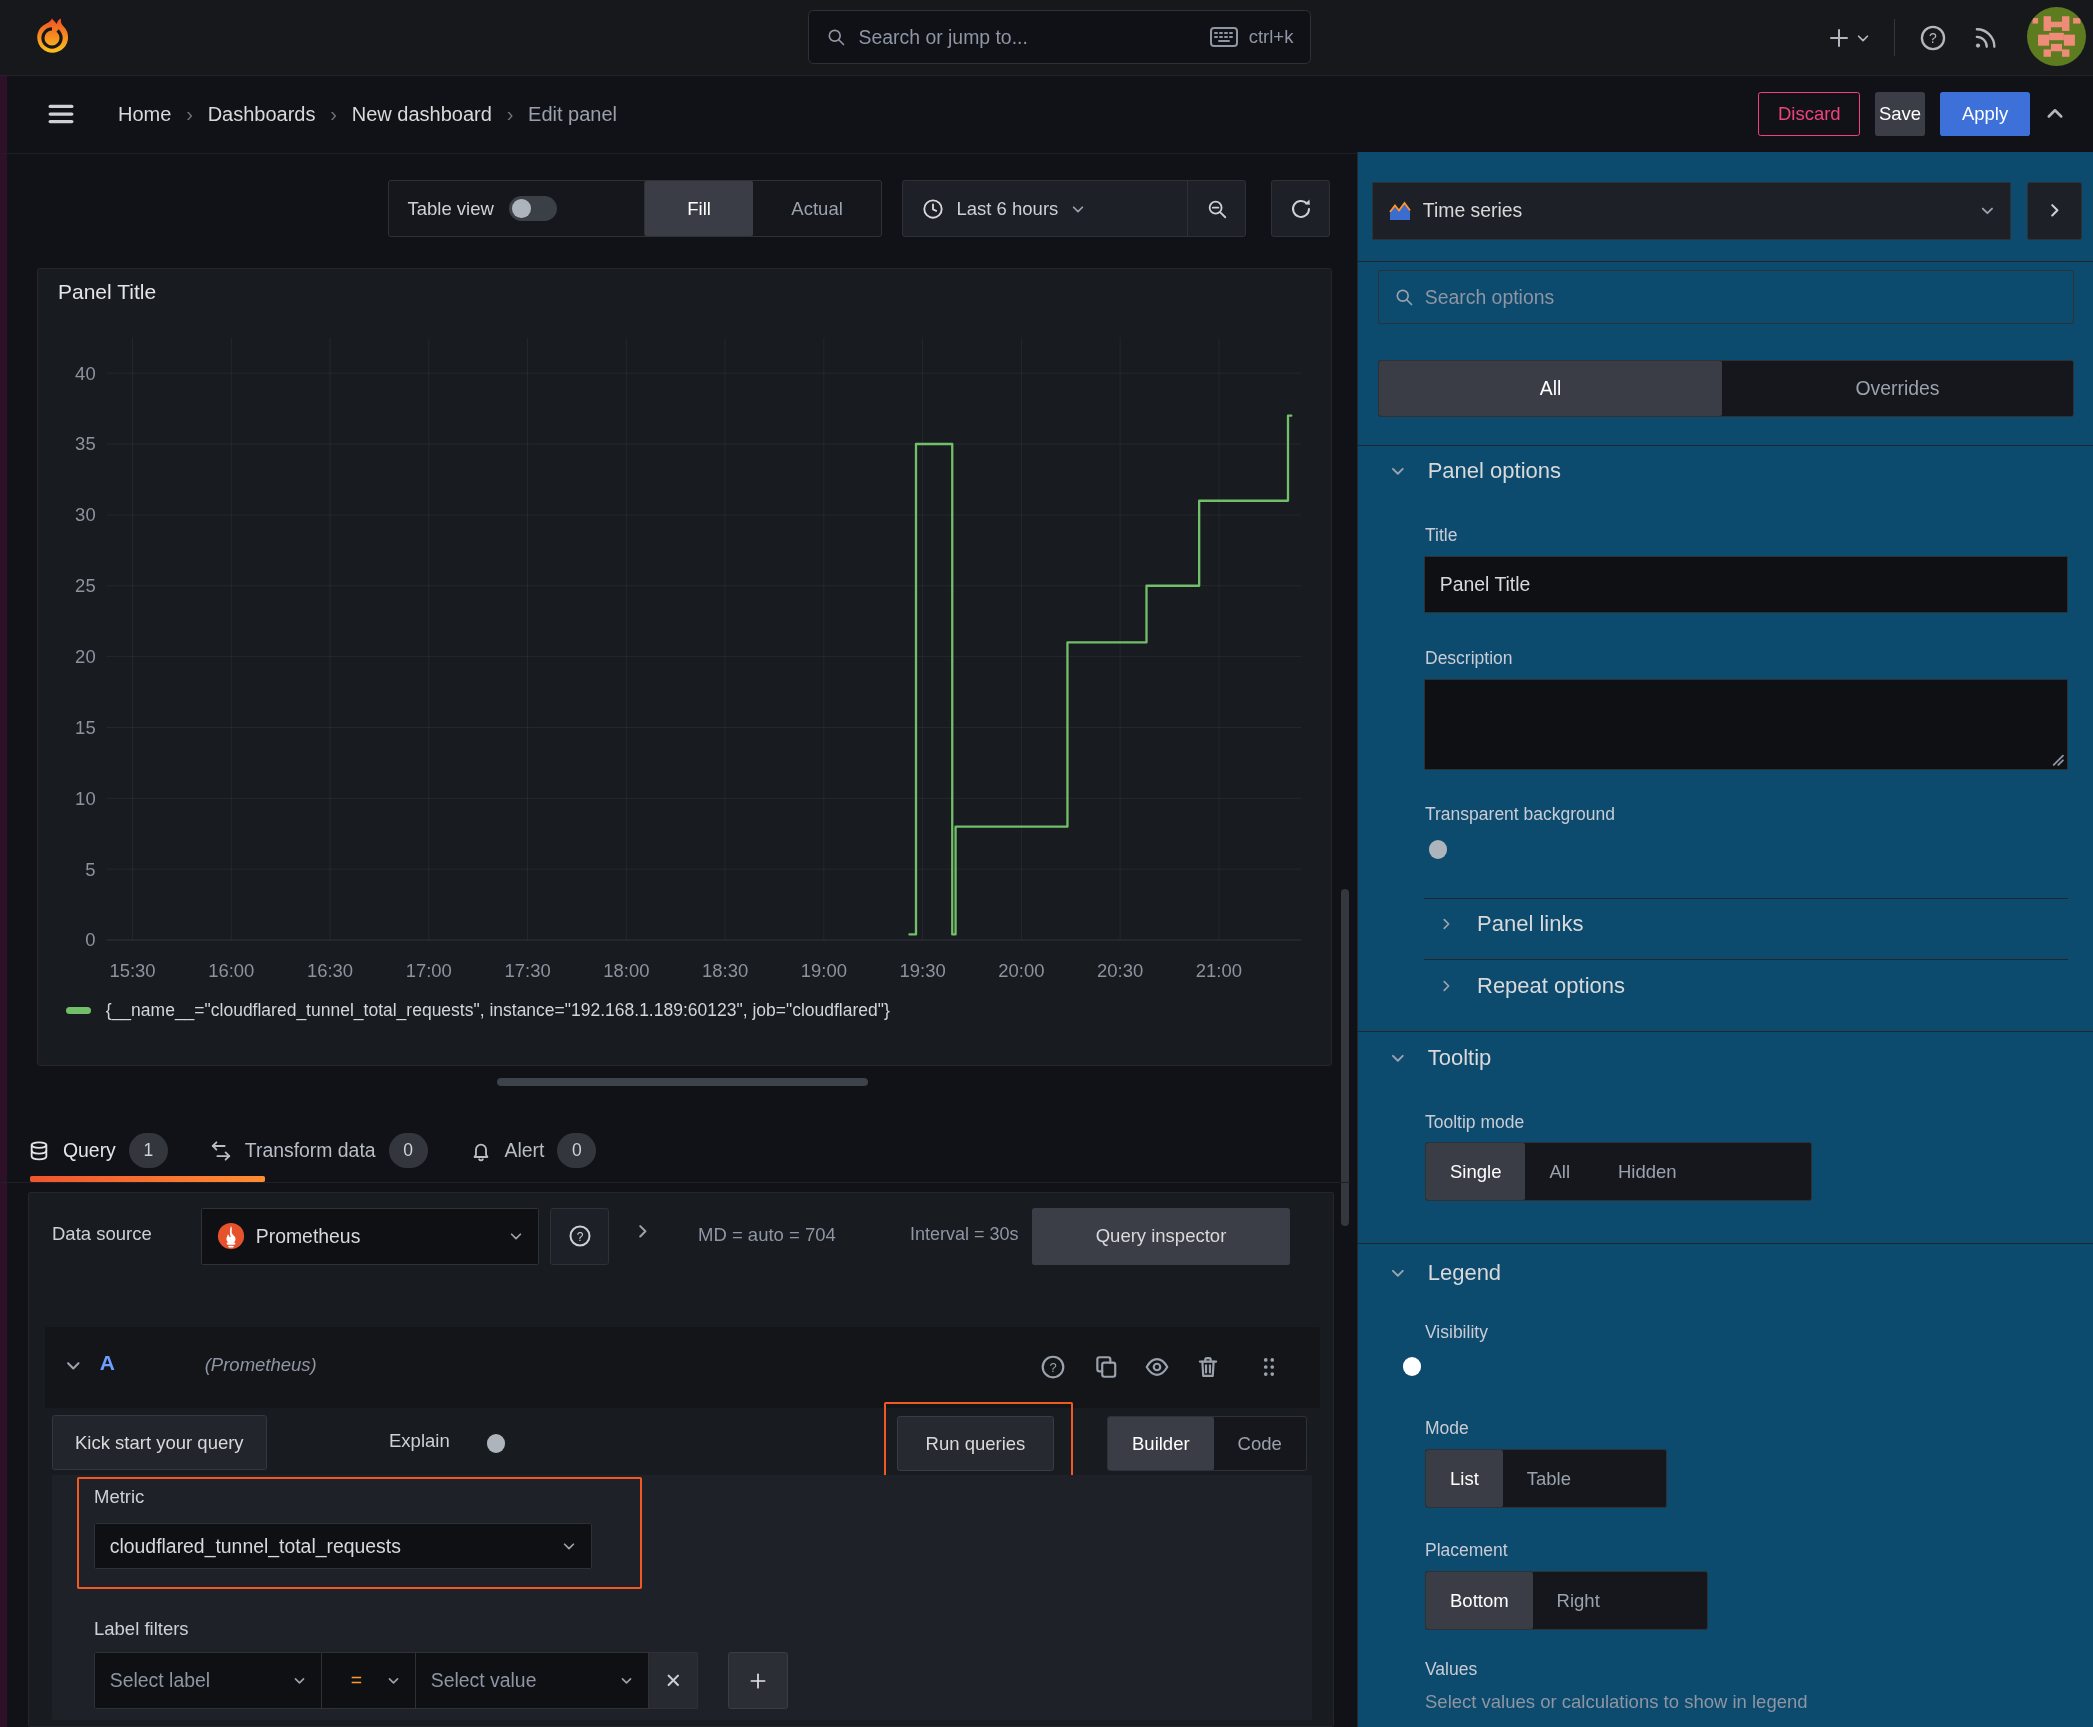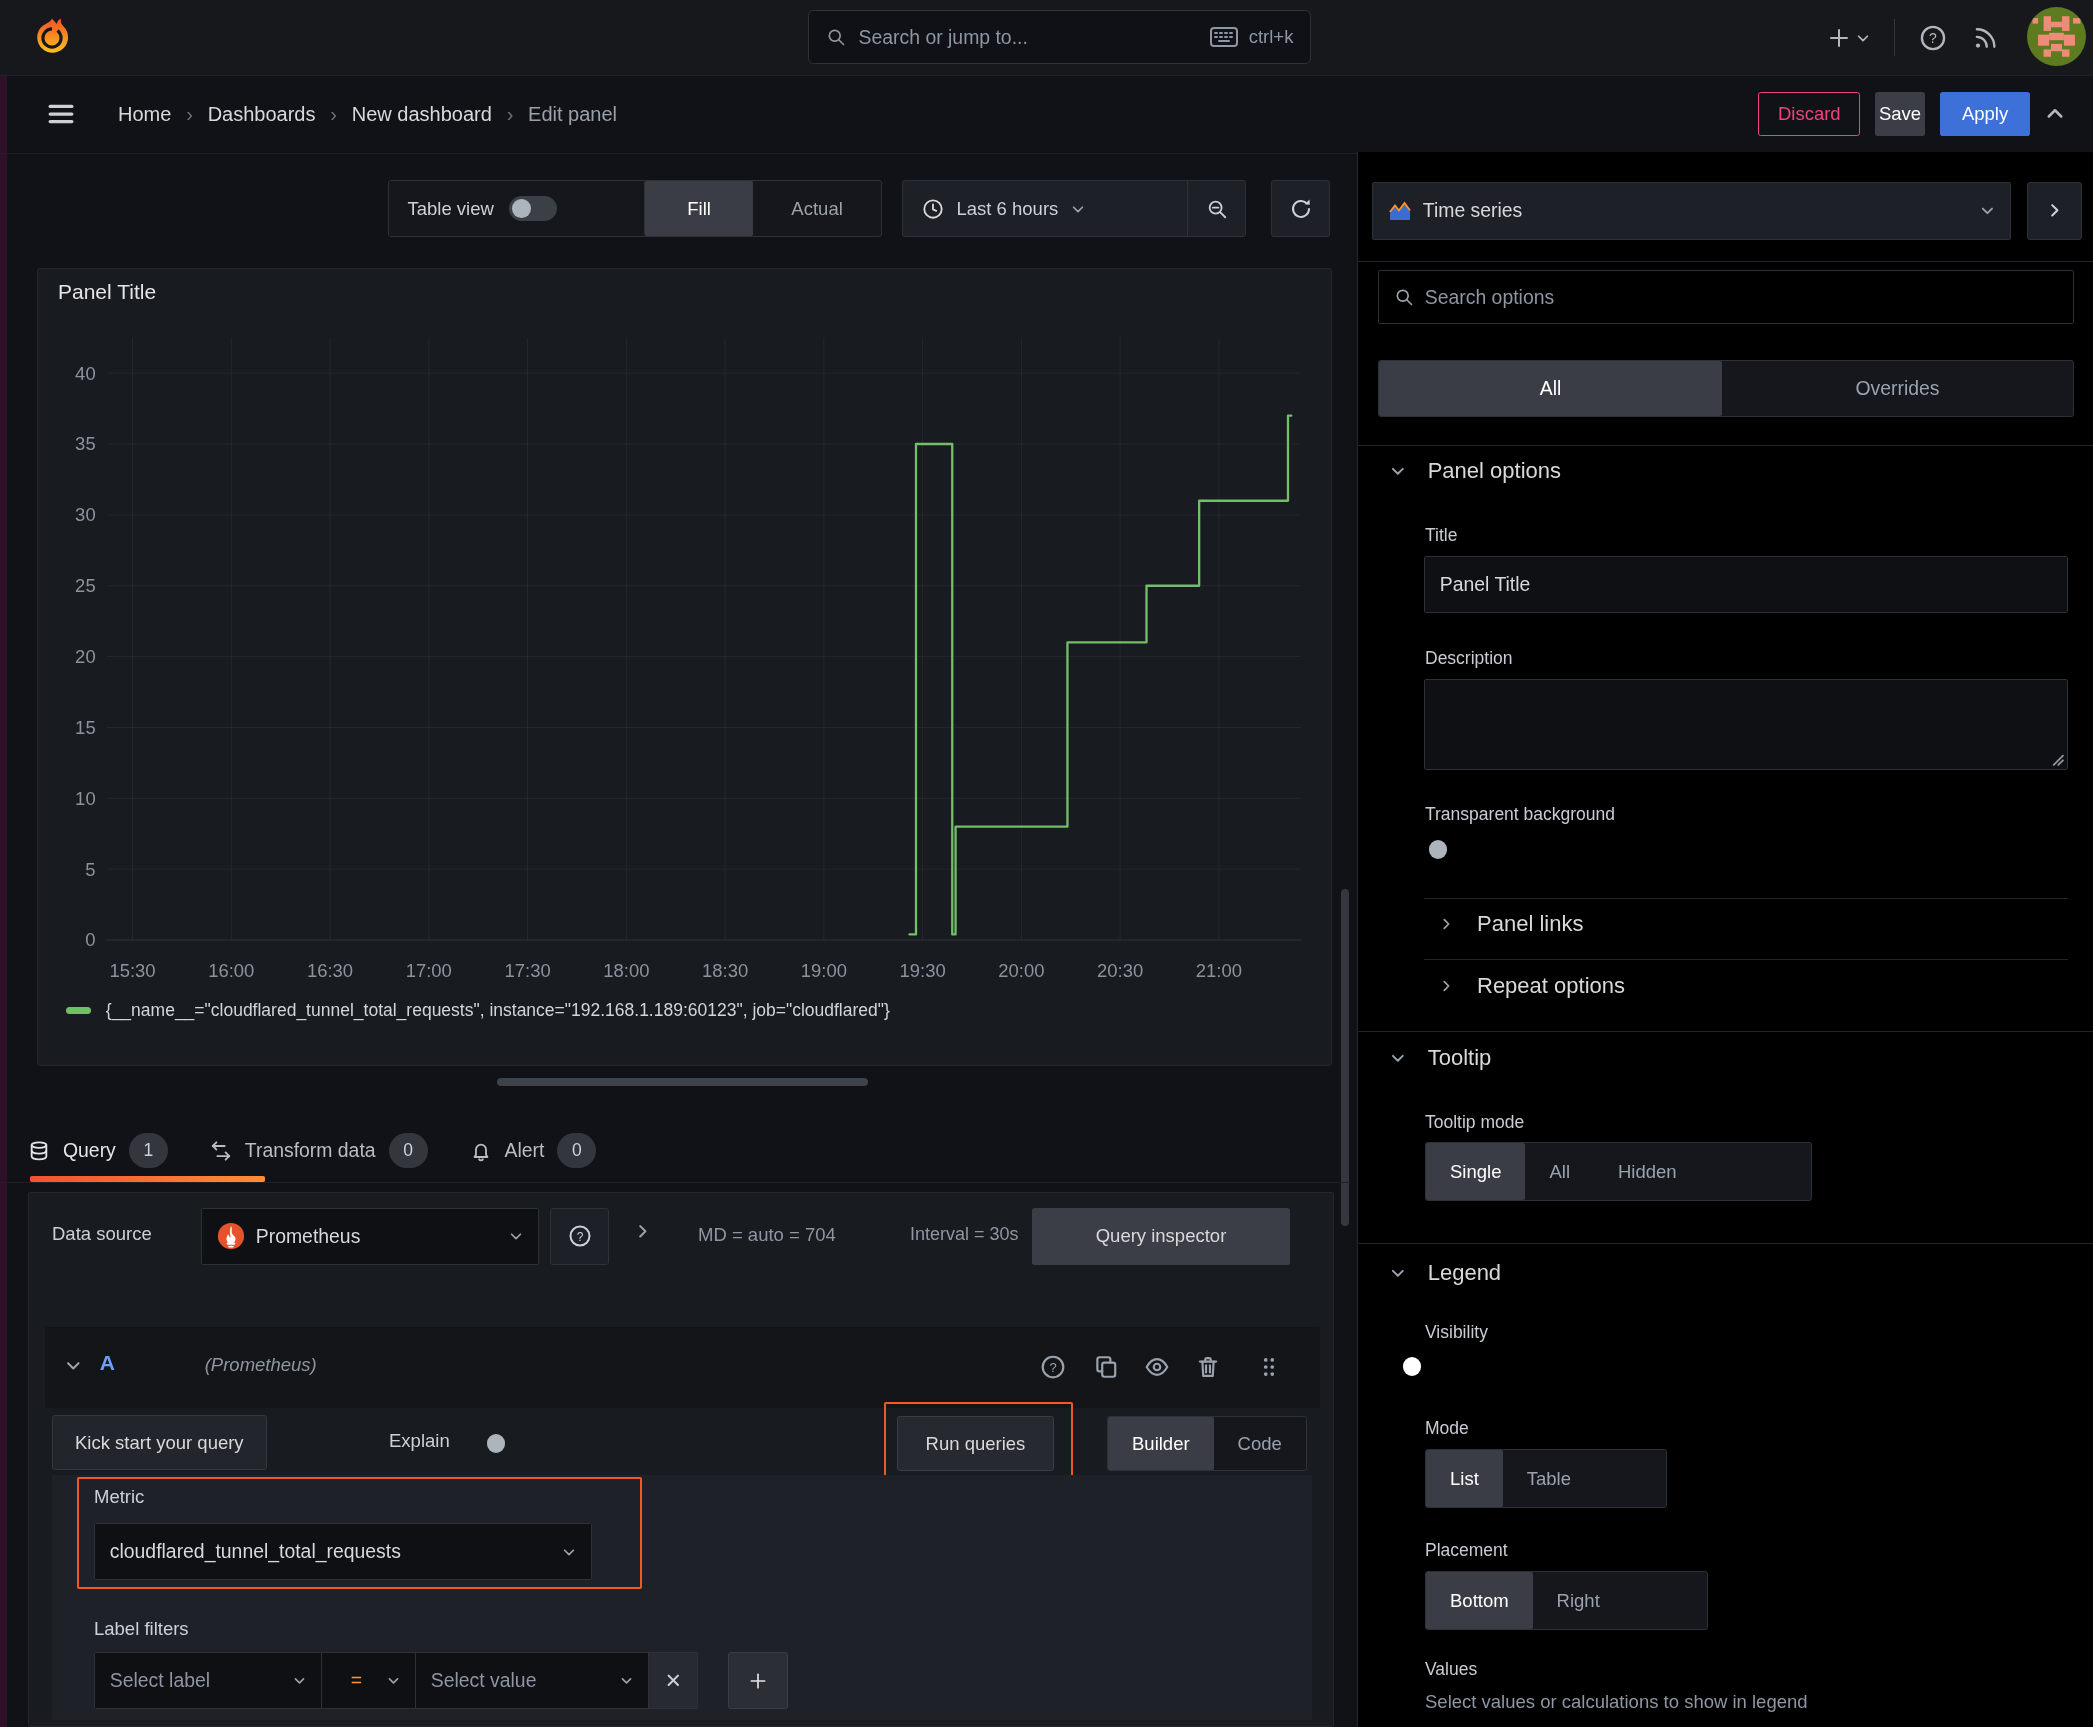--- a/index.html
+++ b/index.html
@@ -35,21 +35,21 @@
   #querycard{position:absolute;left:28px;top:1192px;width:1306px;height:535px;background:#181b1f;border:0.9px solid #24262b;border-radius:1.8px;box-sizing:border-box;}
   .sel{background:#0e1014;border:0.9px solid #2c3235;border-radius:1.8px;display:flex;align-items:center;padding:0 14.8px;box-sizing:border-box;font-size:19.4px;color:#d8d9da;gap:11px;}
   .sel .ph{color:#8e95a3;}
   .chev{color:#9aa2ad;}
   .lbl{font-size:18.5px;color:#cdd0d7;}
   .dim{color:#8e95a3;}
   
   .tab{display:flex;align-items:center;gap:13px;height:63px;}
   .badge{min-width:39px;height:35px;border-radius:17.5px;background:#33363d;color:#cfd3da;font-size:17.5px;display:flex;align-items:center;justify-content:center;padding:0 7.4px;box-sizing:border-box;}
   
-  #sidebar{position:absolute;left:1357px;top:152px;width:736px;height:1575px;border-left:0.9px solid #26282e;box-sizing:border-box;background:#000000;}
+  #sidebar{position:absolute;left:1357px;top:152px;width:736px;height:1575px;border-left:0.9px solid #26282e;box-sizing:border-box;background:#0c4a6e;}
   .sbheader{font-size:22px;font-weight:500;color:#d8d9da;}
   .divider{position:absolute;height:0.9px;background:#22252b;}
   .fieldlbl{font-size:17.5px;color:#c9ccd4;}
   .input{background:#0e1014;border:0.9px solid #2c3235;border-radius:1.8px;box-sizing:border-box;color:#d8d9da;font-size:19.4px;font-family:inherit;padding:0 14.8px;outline:none;}
   textarea.input{resize:none;}
   .annot{position:absolute;border:2.8px solid #f25822;border-radius:1.8px;pointer-events:none;}
   .edge{position:absolute;left:0;top:0;width:6.5px;height:1728px;background:#2e1028;}
 </style>
 </head>
 <body>
@@ -382,21 +382,21 @@
     <button class="abs btn" style="left:868px;top:223px;width:157px;height:55px;background:#26292f;border:0.9px solid #3a3d44;font-family:inherit;">Run queries</button>
     <div class="abs tbox" style="left:1078px;top:223px;height:55px;padding:0;background:#15171c;">
       <span class="seg on">Builder</span>
       <span class="seg">Code</span>
     </div>
 
     
     <div class="abs" style="left:23px;top:282px;width:1260px;height:245px;background:#1e2127;border-radius:1.8px;">
       <div class="annot" style="left:25px;top:1.8px;width:561px;height:108px;"></div>
       <span class="abs lbl" style="left:42px;top:11px;">Metric</span>
-      <div class="abs sel" style="left:42px;top:48px;width:498px;height:57px;">
+      <div class="abs sel" style="left:42px;top:48px;width:498px;height:46px;">
         <span style="flex:1;">cloudflared_tunnel_total_requests</span>
         <svg class="i chev" width="14" height="14" viewBox="0 0 16 16">
             <polyline points="3,6 8,11 13,6"></polyline>
           </svg>
       </div>
       <span class="abs lbl" style="left:42px;top:143px;">Label filters</span>
       <div class="abs" style="left:42px;top:177px;height:51px;display:flex;">
         <div class="sel" style="width:228px;height:57px;border-radius:1.8px 0 0 1.8px;">
           <span class="ph" style="flex:1;">Select label</span>
           <svg class="i chev" width="13" height="13" viewBox="0 0 16 16">

